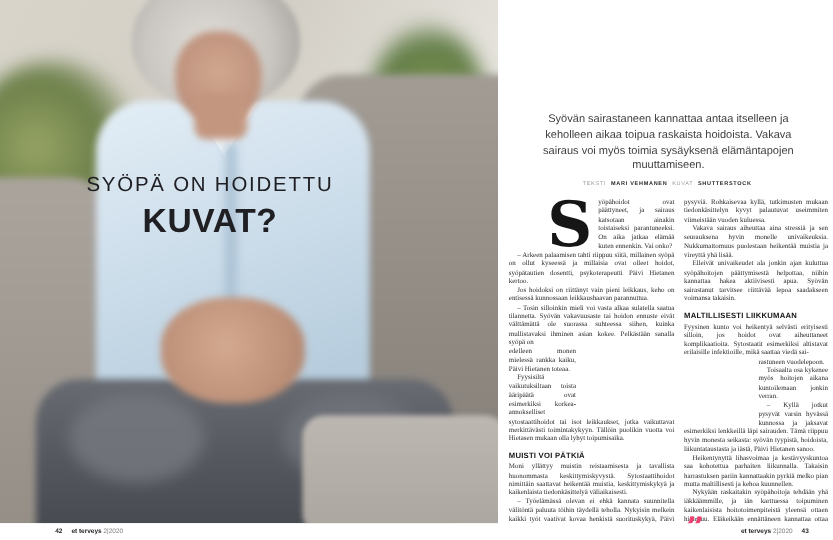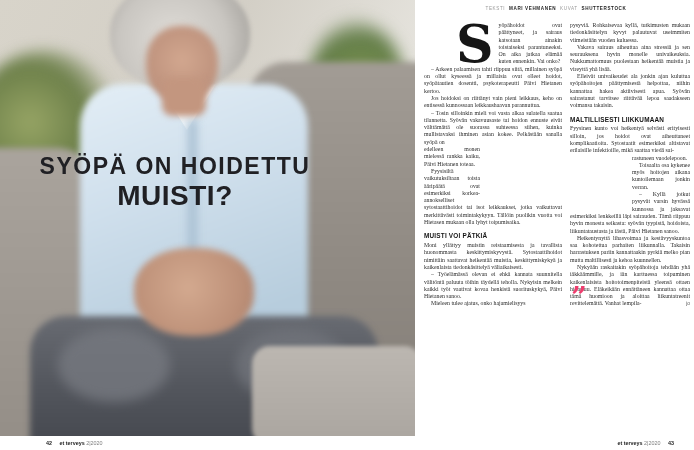--- a/index.html
+++ b/index.html
@@ -38,21 +38,21 @@
   .knee-l{left:58px;top:328px;width:112px;height:74px;border-radius:50%;
     background:#767980;filter:blur(6px);opacity:.8;}
   .knee-r{left:236px;top:328px;width:112px;height:74px;border-radius:50%;
     background:#71747b;filter:blur(6px);opacity:.8;}
   .seat-cushion{left:252px;top:346px;width:170px;height:100px;border-radius:18px;
     background:linear-gradient(180deg,#bcb7b1 0%,#aaa59f 100%);filter:blur(2px);}
 
   
   .headline{position:absolute;left:14px;top:141px;width:322px;text-align:center;z-index:2;
             color:#202024;}
-  .headline .hl-light{font-size:23px;font-weight:700;letter-spacing:1.5px;line-height:26px;margin-top:12px;}
+  .headline .hl-light{font-size:17px;font-weight:400;letter-spacing:1.5px;line-height:26px;}
   .headline .hl-heavy{font-size:28px;font-weight:800;letter-spacing:.5px;line-height:33px;margin-top:5px;}
   .headline .hl-heavy2{font-size:28px;font-weight:800;letter-spacing:.5px;line-height:33px;}
 
   
   .right-page{position:absolute;left:424px;top:0;width:266px;height:436px;color:#262626;}
   .intro{margin:93px 16px 0;text-align:center;font-size:9.2px;line-height:12.8px;
          color:#3f3f41;font-weight:400;}
   .byline{margin-top:6px;text-align:center;font-size:4.6px;letter-spacing:.6px;color:#9a9a9a;}
   .byline b{color:#1f1f1f;font-weight:700;margin:0 2px;}
 
@@ -102,25 +102,26 @@
     <div class="blob neck"></div>
     <div class="blob trousers"></div>
     <div class="blob knee-l"></div>
     <div class="blob knee-r"></div>
     <div class="blob hands"></div>
     <div class="blob seat-cushion"></div>
   </div>
 
   <div class="headline">
     <div class="hl-light">SYÖPÄ ON HOIDETTU</div>
-    <div class="hl-heavy2">MUISTI?</div>
+    <div class="hl-heavy2">KUVAT?</div>
   </div>
 
   <div class="right-page">
 
+    <div class="intro">Syövän sairastaneen kannattaa antaa itselleen ja keholleen aikaa toipua raskaista hoidoista. Vakava sairaus voi myös toimia sysäyksenä elämäntapojen muuttamiseen.</div>
 
     <div class="byline">
       <span>TEKSTI</span>
       <b>MARI VEHMANEN</b>
       <span>KUVAT</span>
       <b>SHUTTERSTOCK</b>
     </div>
 
     <div class="body-cols">
 

